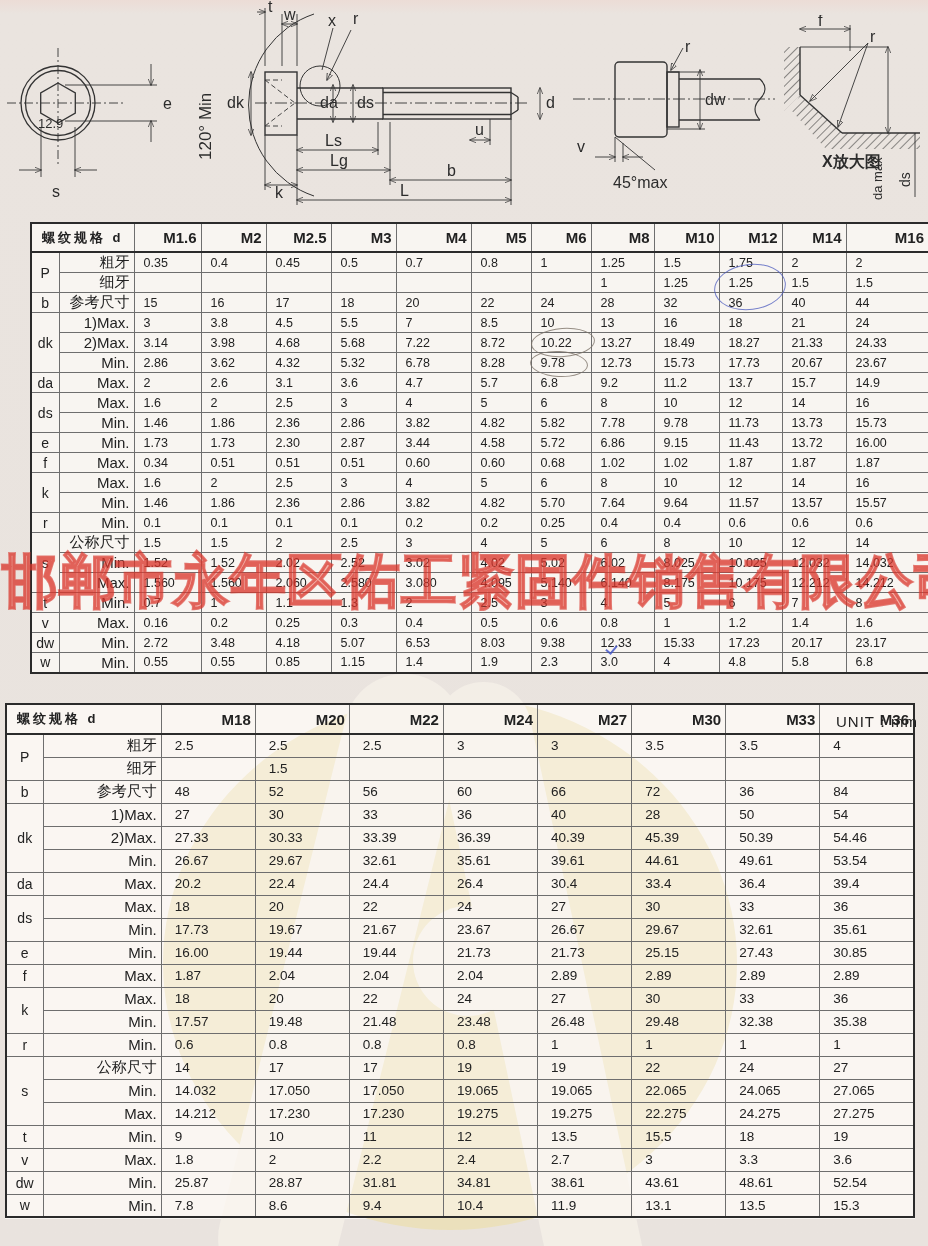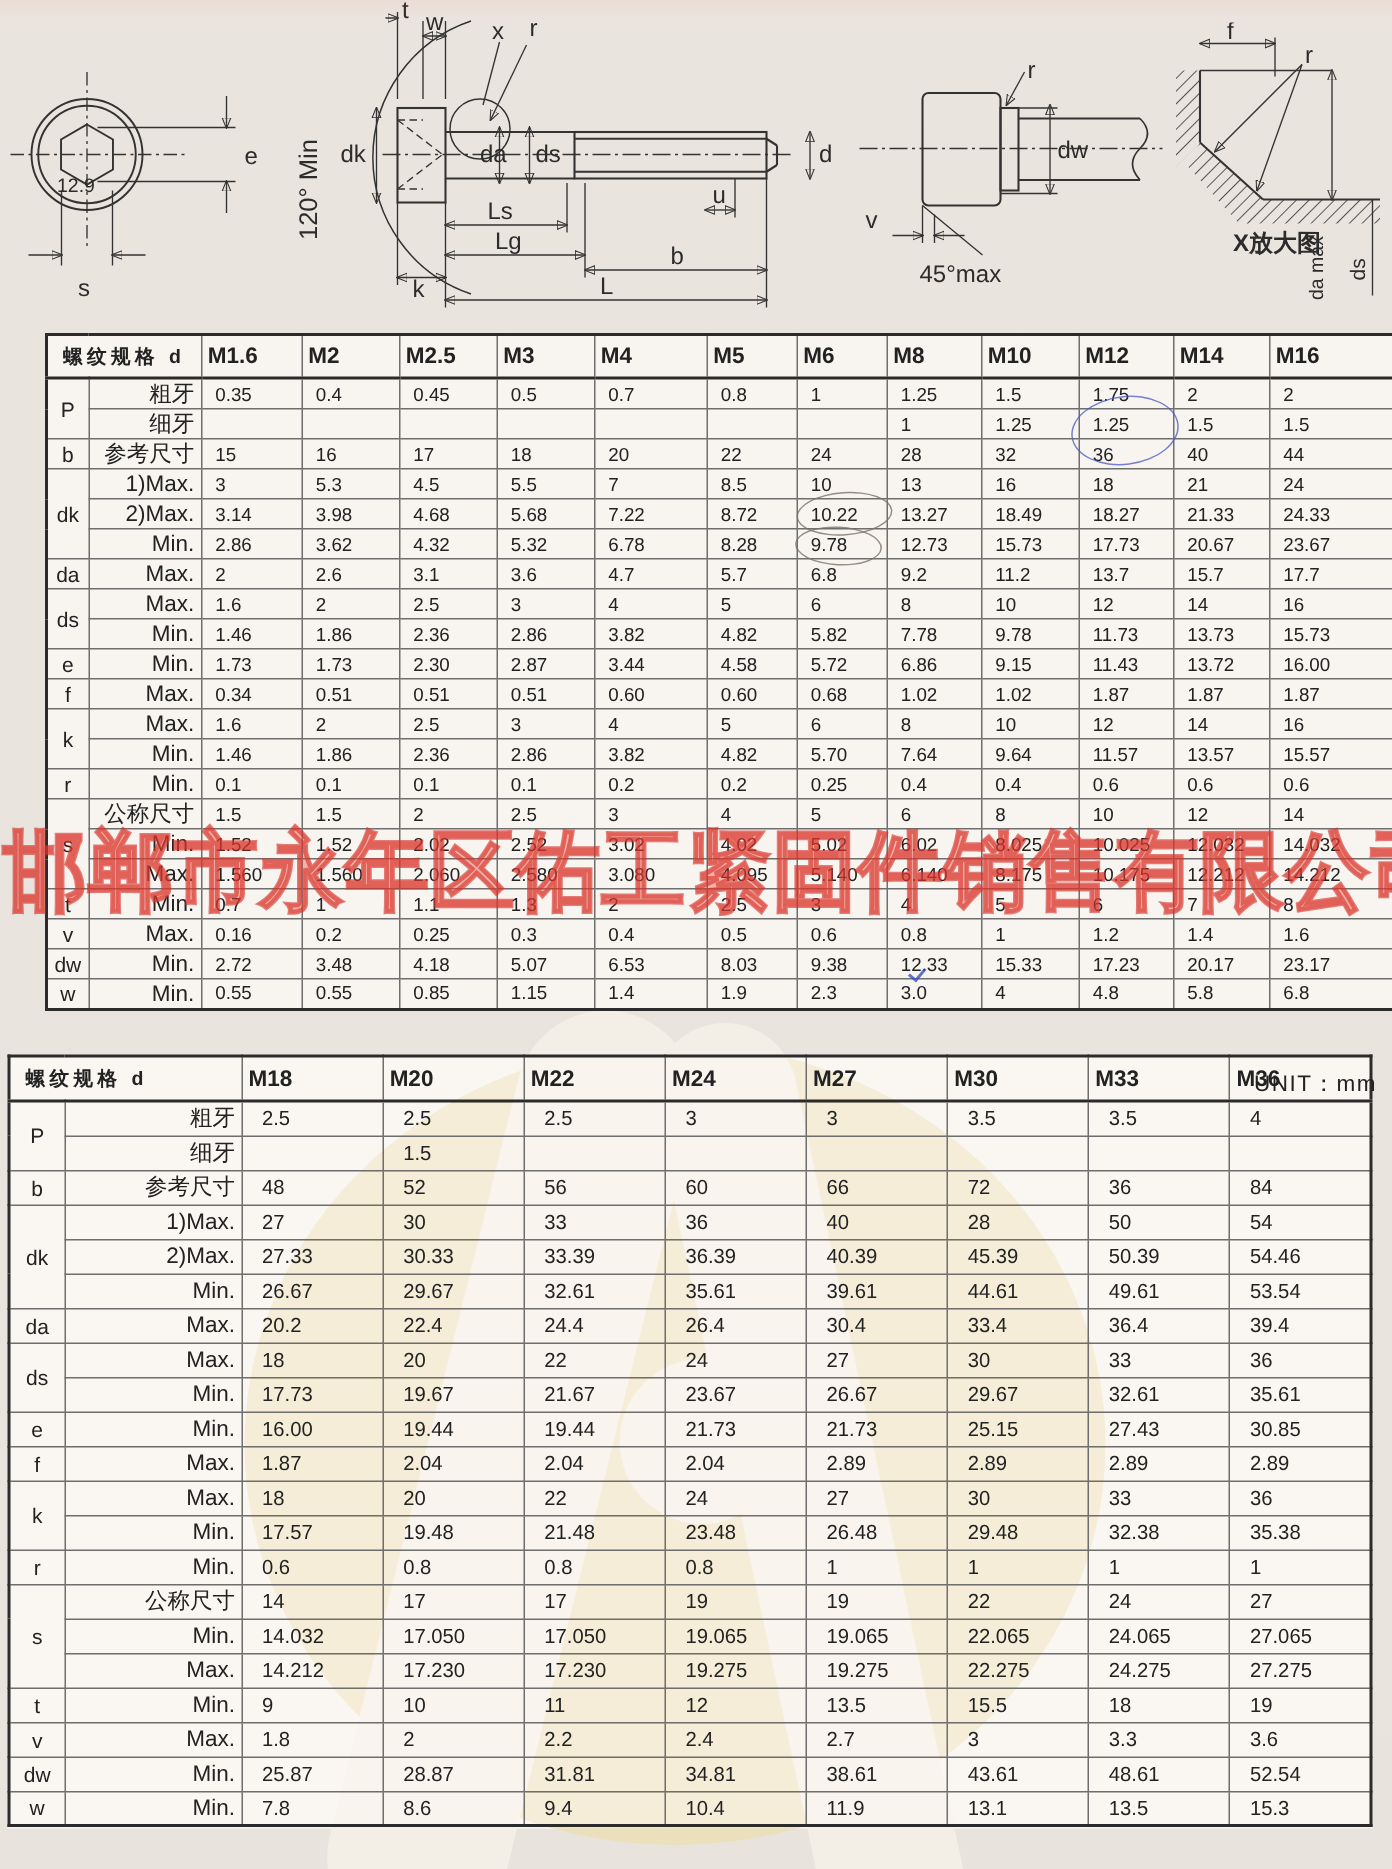--- a/index.html
+++ b/index.html
@@ -8,21 +8,21 @@
        background:linear-gradient(180deg,#ecdcd6 0,#eae4df 14px,#e9e3de 100%);color:#222;}
   .abs{position:absolute;}
   
   .panel{background:#f8f5f1;border:0;}
   
   table.spec{border-collapse:collapse;table-layout:fixed;border:2px solid #2b2b2b;}
   table.spec td,table.spec th{border:1px solid #6e6e6e;padding:0 4px;overflow:hidden;white-space:nowrap;
        font-weight:normal;background:transparent;}
   table.spec thead th{border-bottom:2px solid #2b2b2b;}
   table.spec .hdr-spec{font-size:13px;letter-spacing:3px;text-align:left;padding-left:10px;font-weight:bold;margin-left:32px;}
-  table.spec .hdr-size{font-weight:bold;text-align:left;}
+  table.spec .hdr-size{font-weight:bold;text-align:right;}
   table.spec td.param{text-align:center;font-size:14px;}
   table.spec td.sub{text-align:right;font-size:15px;}
   table.spec td.val{text-align:left;}
   tbody tr.grp td{border-top:1.6px solid #3a3a3a;}
   #t1 thead tr{height:29px;} #t1 tbody tr{height:20px;}
   #t1 .hdr-size{font-size:15px;} #t1 td.val{font-size:12.5px;padding-left:9px;}
   #t2 thead tr{height:30px;} #t2 tbody tr{height:23px;}
   #t2 .hdr-size{font-size:15px;} #t2 td.val{font-size:13.5px;padding-left:13px;}
   #t2 td,#t2 th{background:rgba(252,249,245,0.45);}
   #t1 td,#t1 th{background:#f8f5f1;}
@@ -282,21 +282,21 @@
         <td class="val">28</td>
         <td class="val">32</td>
         <td class="val">36</td>
         <td class="val">40</td>
         <td class="val">44</td>
       </tr>
       <tr class="grp">
         <td class="param" rowspan="3">dk</td>
         <td class="sub">1)Max.</td>
         <td class="val">3</td>
-        <td class="val">5.3</td>
+        <td class="val">3.8</td>
         <td class="val">4.5</td>
         <td class="val">5.5</td>
         <td class="val">7</td>
         <td class="val">8.5</td>
         <td class="val">10</td>
         <td class="val">13</td>
         <td class="val">16</td>
         <td class="val">18</td>
         <td class="val">21</td>
         <td class="val">24</td>
@@ -338,21 +338,21 @@
         <td class="val">2.6</td>
         <td class="val">3.1</td>
         <td class="val">3.6</td>
         <td class="val">4.7</td>
         <td class="val">5.7</td>
         <td class="val">6.8</td>
         <td class="val">9.2</td>
         <td class="val">11.2</td>
         <td class="val">13.7</td>
         <td class="val">15.7</td>
-        <td class="val">17.7</td>
+        <td class="val">14.9</td>
       </tr>
       <tr class="grp">
         <td class="param" rowspan="2">ds</td>
         <td class="sub">Max.</td>
         <td class="val">1.6</td>
         <td class="val">2</td>
         <td class="val">2.5</td>
         <td class="val">3</td>
         <td class="val">4</td>
         <td class="val">5</td>

